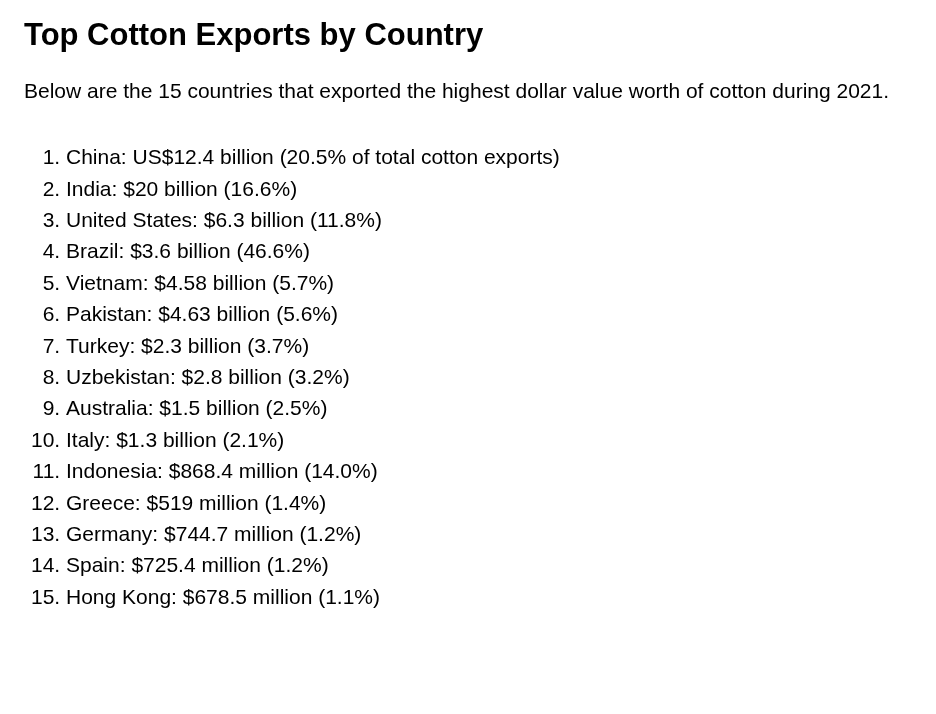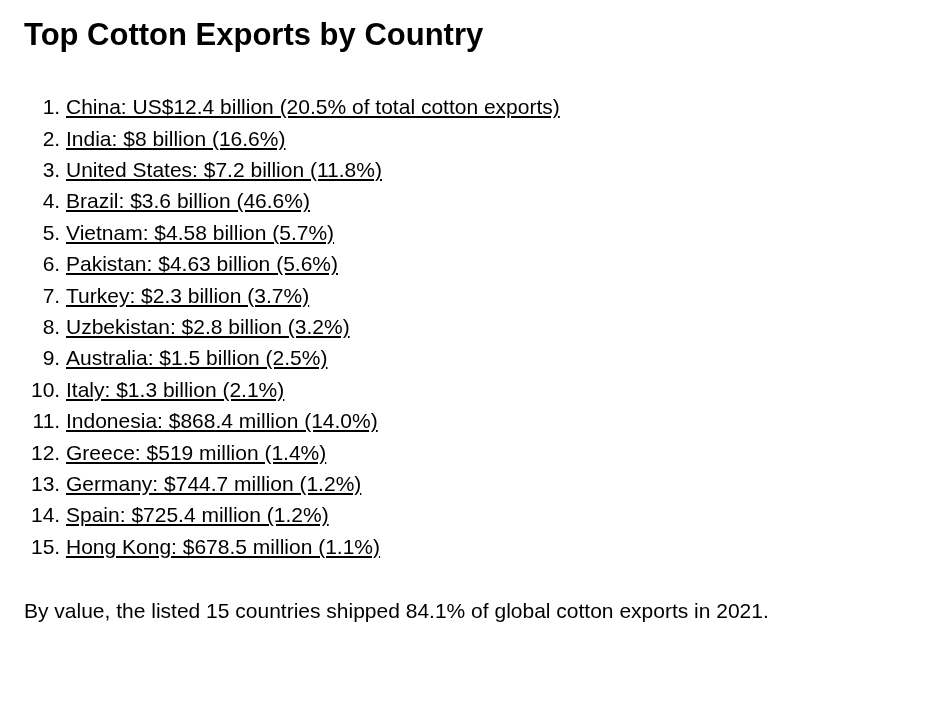--- a/index.html
+++ b/index.html
@@ -26,43 +26,42 @@
     margin: 26px 0 0 0;
     line-height: 24px;
   }
   .exports {
     margin: 38px 0 0 0;
     padding: 0 0 0 42px;
     list-style: decimal outside;
   }
   .exports li {
     line-height: 31.4px;
-    text-decoration: underline;
   }
   .summary {
     margin: 37px 0 0 0;
     line-height: 24px;
   }
 </style>
 </head>
 <body>
 
 <div class="page">
   <h1 class="page-title">Top Cotton Exports by Country</h1>
+  <p class="intro">Below are the 15 countries that exported the highest dollar value worth of cotton during 2021.</p>
   <ol class="exports">
     <li>China: US$12.4 billion (20.5% of total cotton exports)</li>
-    <li>India: $8 billion (16.6%)</li>
-    <li>United States: $7.2 billion (11.8%)</li>
+    <li>India: $20 billion (16.6%)</li>
+    <li>United States: $6.3 billion (11.8%)</li>
     <li>Brazil: $3.6 billion (46.6%)</li>
     <li>Vietnam: $4.58 billion (5.7%)</li>
     <li>Pakistan: $4.63 billion (5.6%)</li>
     <li>Turkey: $2.3 billion (3.7%)</li>
     <li>Uzbekistan: $2.8 billion (3.2%)</li>
     <li>Australia: $1.5 billion (2.5%)</li>
     <li>Italy: $1.3 billion (2.1%)</li>
     <li>Indonesia: $868.4 million (14.0%)</li>
     <li>Greece: $519 million (1.4%)</li>
     <li>Germany: $744.7 million (1.2%)</li>
     <li>Spain: $725.4 million (1.2%)</li>
     <li>Hong Kong: $678.5 million (1.1%)</li>
   </ol>
-  <p class="summary">By value, the listed 15 countries shipped 84.1% of global cotton exports in 2021.</p>
 </div>
 
 </body></html>

